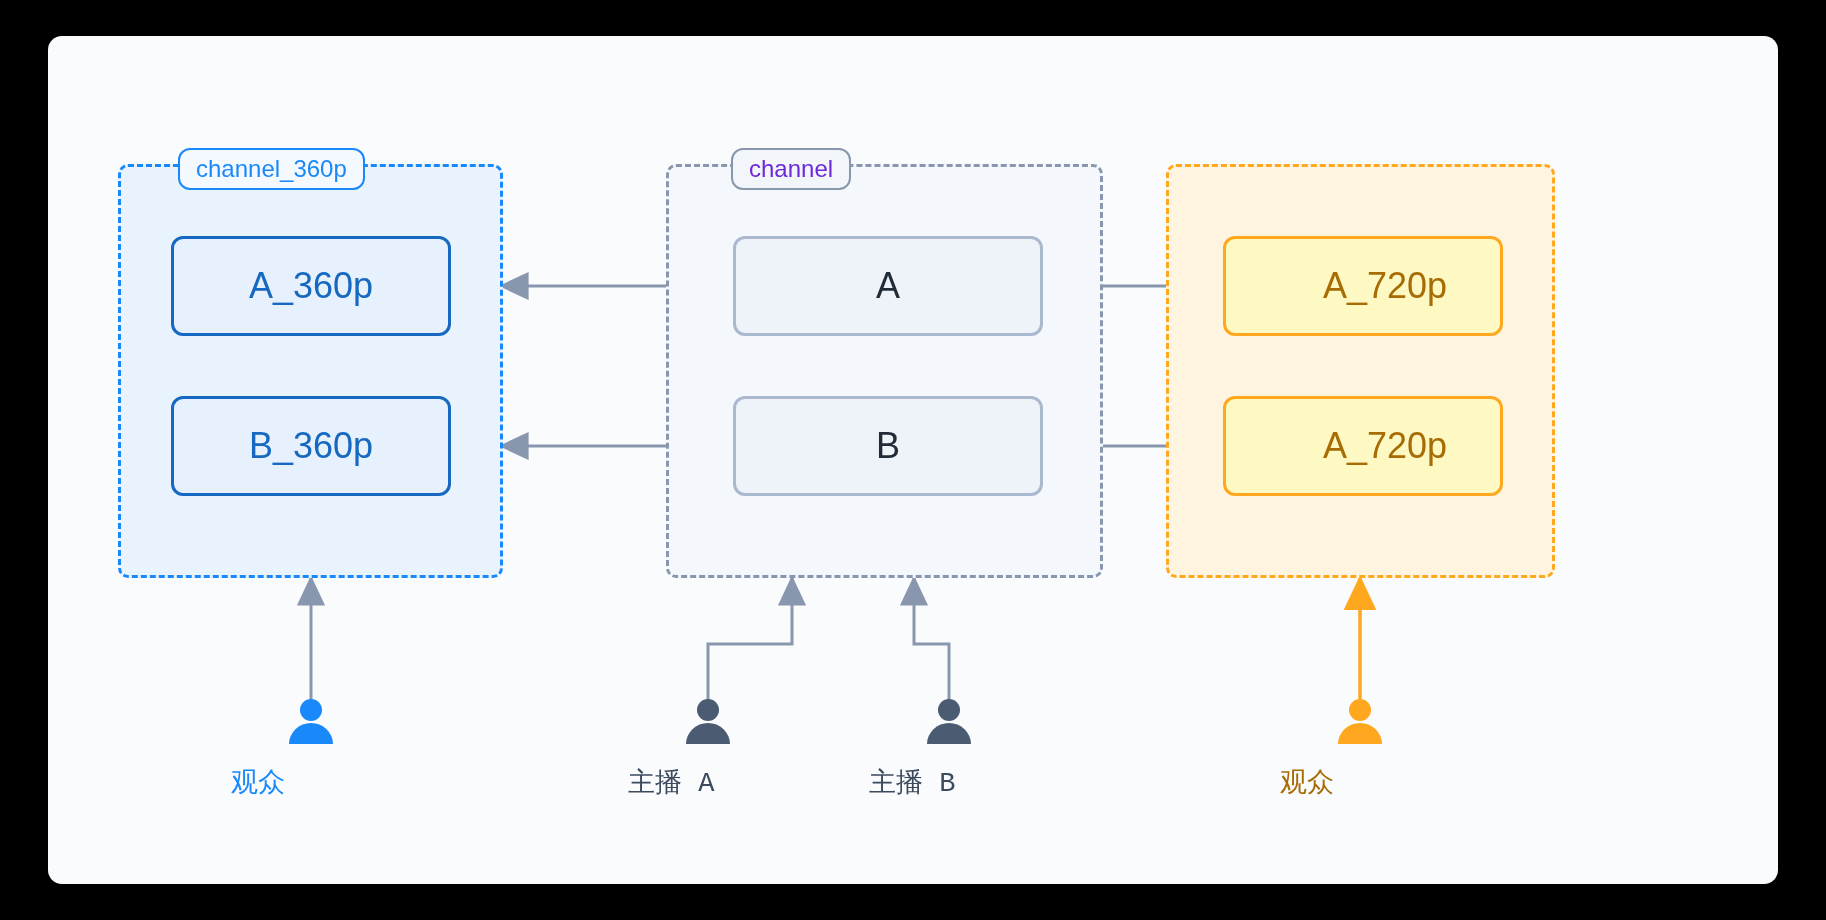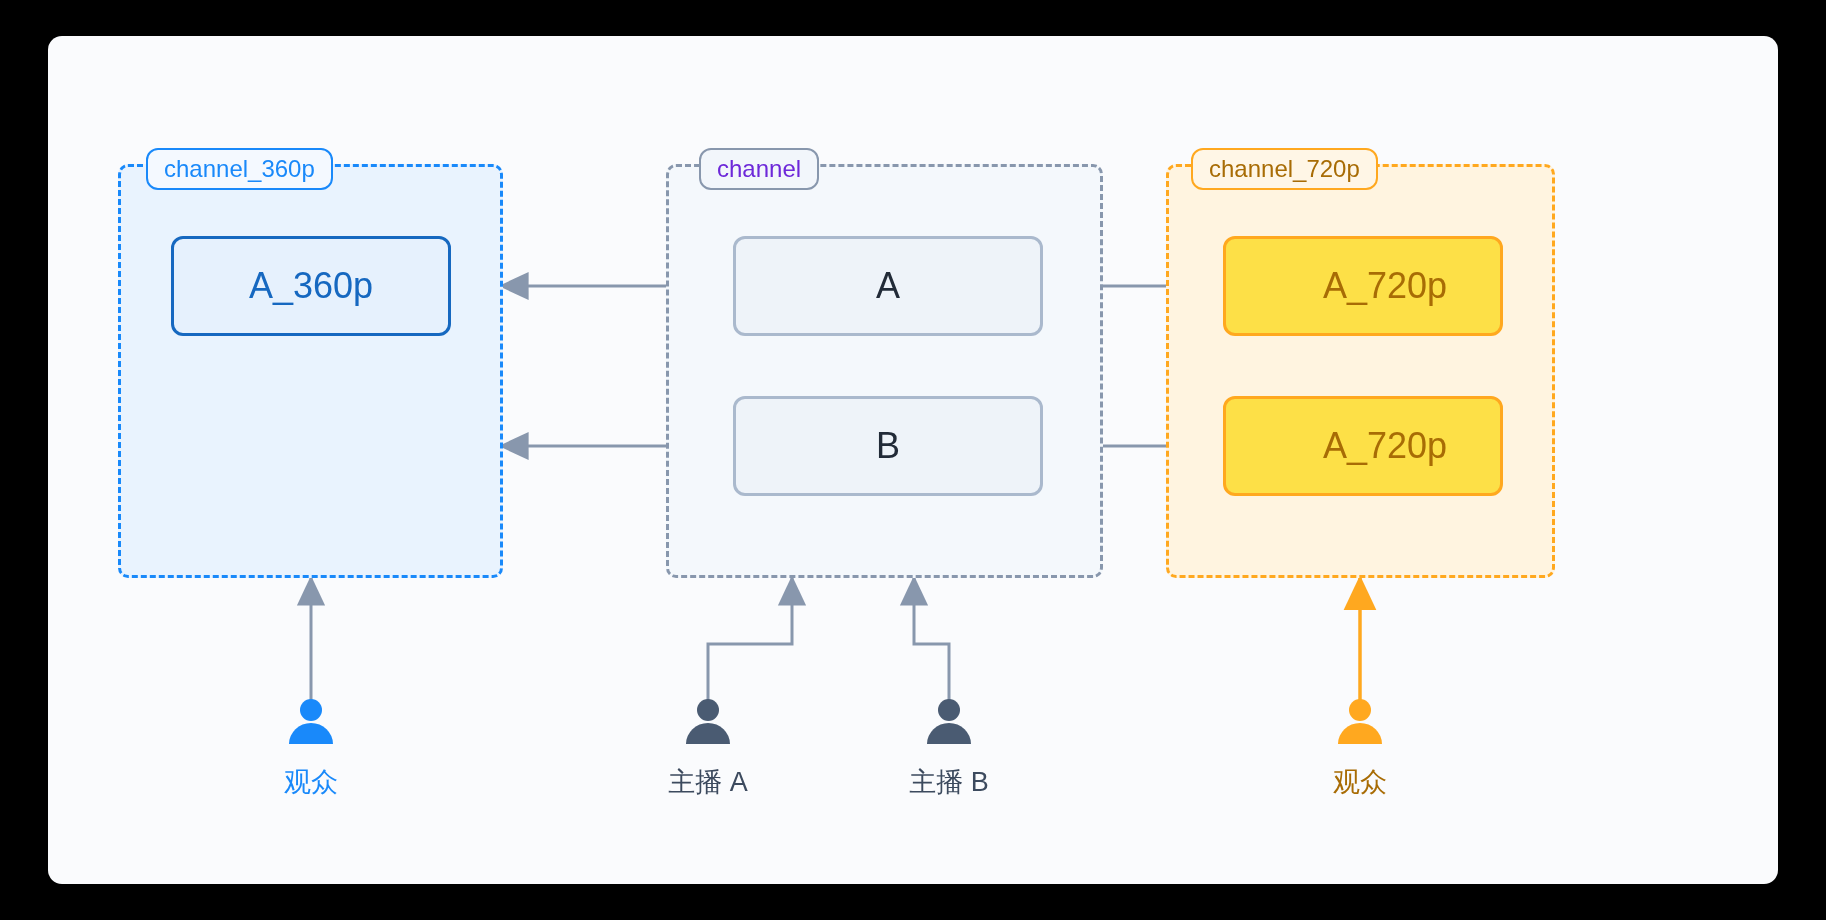--- a/index.html
+++ b/index.html
@@ -34,20 +34,21 @@
     box-sizing:border-box;
     border-width:2.5px;
     border-style:solid;
     border-radius:12px;
     display:flex;align-items:center;justify-content:center;
     font-size:24px;
     white-space:nowrap;
     padding:0 16px;
     height:42px;
     z-index:5;
+    margin-left:32px;
   }
   .node{
     position:absolute;
     box-sizing:border-box;
     border-width:3px;
     border-style:solid;
     border-radius:12px;
     display:flex;align-items:center;justify-content:center;
     font-size:36px;
     z-index:3;
@@ -59,26 +60,26 @@
   .n-blue{border-color:#1668c0;background:#e6f1fd;color:#1668c0;}
 
   
   .g-slate{border-color:#8897ad;background:#f4f8fc;}
   .lbl-slate{border-color:#8897ad;background:#f2f6fb;color:#6d28d9;}
   .n-slate{border-color:#aab9cd;background:#eef3f9;color:#222b38;}
 
   
   .g-orange{border-color:#ffa81f;background:#fff4e0;}
   .lbl-orange{border-color:#ffa81f;background:#fff6e6;color:#a86c05;}
-  .n-orange{border-color:#ffa81f;background:#fde047;color:#a86c05;padding-left:44px;}
+  .n-orange{border-color:#ffa81f;background:#fef9c3;color:#a86c05;padding-left:44px;}
 
   .actor{
     position:absolute;
     width:160px;
-    text-align:center;
+    font-family:Liberation Mono, monospace;
   }
   .actor .glyph{
     display:block;
     margin:0 auto;
     width:52px;height:52px;
   }
   .actor .caption{
     display:block;
     margin-top:16px;
     font-size:27px;
@@ -134,29 +135,29 @@
 
       <g>
         <path d="M1312,665 L1312,542" stroke="#ffa81f" stroke-width="3.5" fill="none" marker-end="url(#arrow-orange)"></path>
       </g>
     </svg>
 
     <div class="group g-blue" style="left:70px;top:128px;width:385px;height:414px;"></div>
     <div class="group-label lbl-blue" style="left:98px;top:112px;">channel_360p</div>
 
     <div class="node n-blue" style="left:123px;top:200px;width:280px;height:100px;">A_360p</div>
+    <div class="node n-blue" style="left:123px;top:360px;width:280px;height:100px;">B_360p</div>
 
     <div class="group g-slate" style="left:618px;top:128px;width:437px;height:414px;"></div>
     <div class="group-label lbl-slate" style="left:651px;top:112px;">channel</div>
 
     <div class="node n-slate" style="left:685px;top:200px;width:310px;height:100px;">A</div>
     <div class="node n-slate" style="left:685px;top:360px;width:310px;height:100px;">B</div>
 
     <div class="group g-orange" style="left:1118px;top:128px;width:389px;height:414px;"></div>
-    <div class="group-label lbl-orange" style="left:1143px;top:112px;">channel_720p</div>
 
     <div class="node n-orange" style="left:1175px;top:200px;width:280px;height:100px;">A_720p</div>
     <div class="node n-orange" style="left:1175px;top:360px;width:280px;height:100px;">A_720p</div>
 
     <div class="actor" style="left:183px;top:660px;">
       <span class="glyph">
         <svg viewBox="0 0 52 52" xmlns="http://www.w3.org/2000/svg" width="52" height="52">
           <circle cx="26" cy="14" r="11" fill="#1989fa"></circle>
           <path d="M4,48 A22,21 0 0 1 48,48 z" fill="#1989fa"></path>
         </svg>

